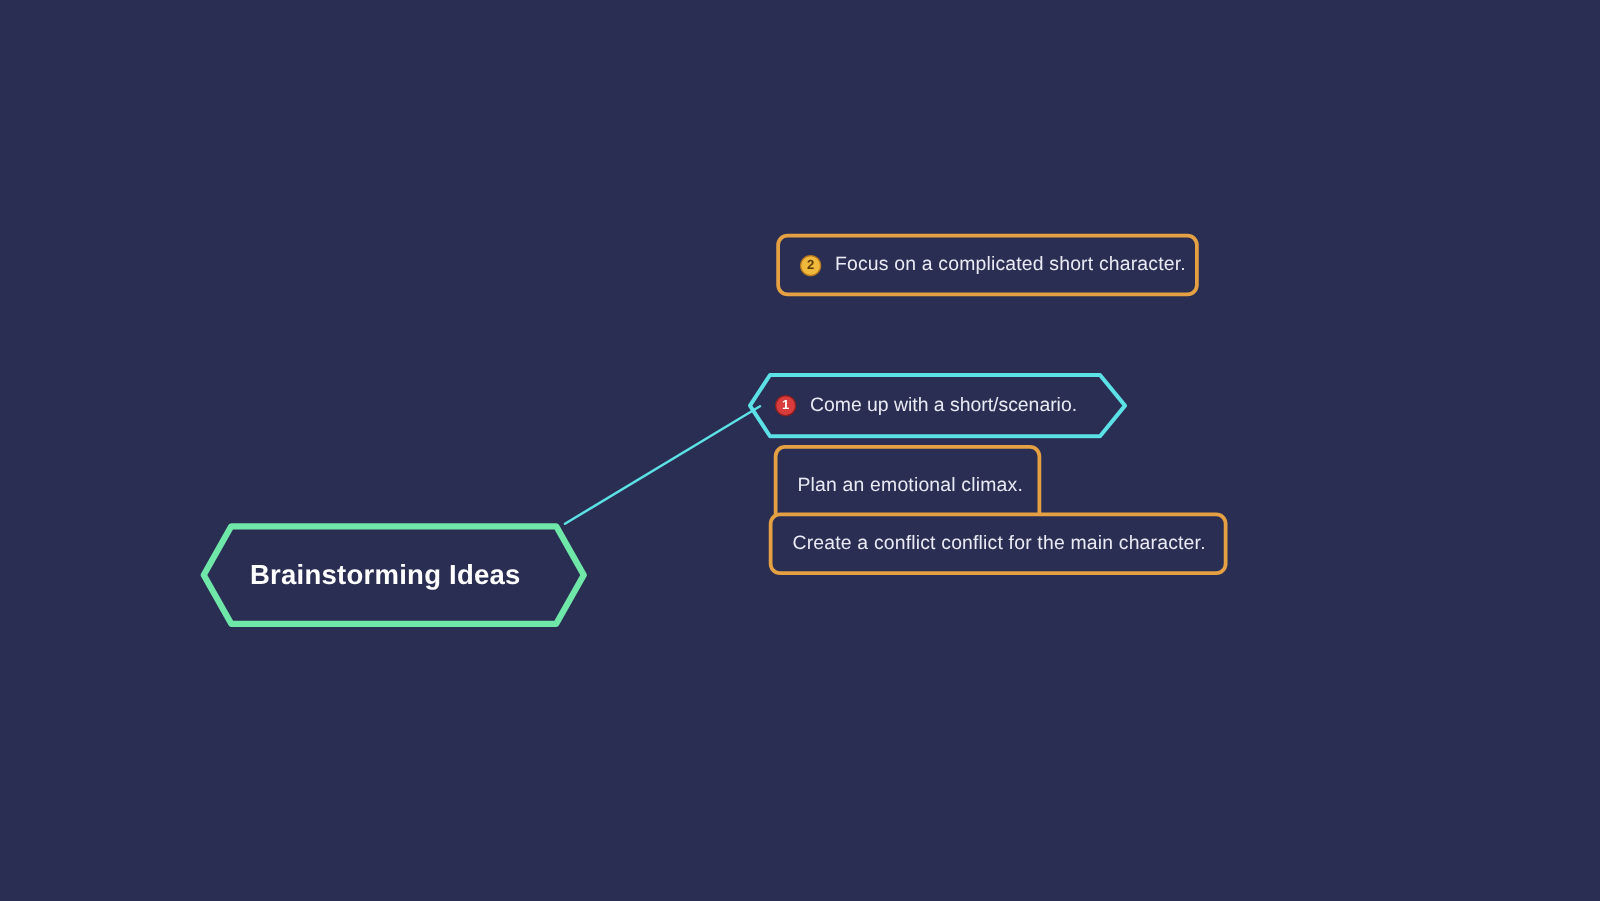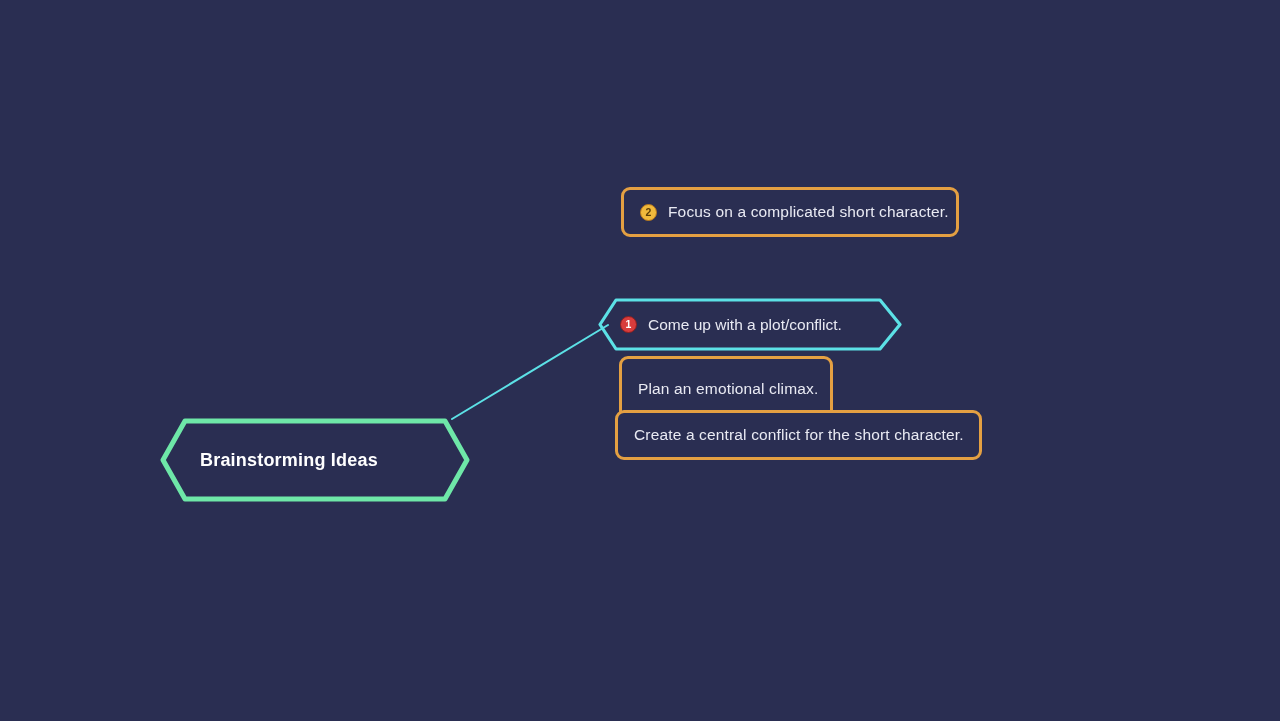--- a/index.html
+++ b/index.html
@@ -76,21 +76,21 @@
 
   
   #node-root {
     left: 160px;
     top: 418px;
     width: 310px;
     height: 84px;
   }
   #node-root .hex-content {
     padding-left: 40px;
-    font-size: 18px;
+    font-size: 22px;
     font-weight: bold;
     color: #ffffff;
     letter-spacing: 0.2px;
   }
 
   
   #node-hex-plot {
     left: 598px;
     top: 298px;
     width: 304px;
@@ -160,25 +160,25 @@
     <span class="node-label">Focus on a complicated short character.</span>
   </div>
 
 
   <div class="node node-hex" id="node-hex-plot">
     <svg class="hex-svg" viewBox="0 0 304 53" preserveAspectRatio="none" xmlns="http://www.w3.org/2000/svg">
       <polygon points="18,2 282,2 302,26.5 282,51 18,51 2,26.5" fill="none" stroke="#5ce1e6" stroke-width="3.2" stroke-linejoin="round"></polygon>
     </svg>
     <div class="hex-content">
       <span class="badge badge-red">1</span>
-      <span class="node-label">Come up with a plot/conflict.</span>
+      <span class="node-label">Come up with a short/scenario.</span>
     </div>
   </div>
 
   <div class="node node-rect" id="node-climax">
     <span class="node-label">Plan an emotional climax.</span>
   </div>
 
   <div class="node node-rect" id="node-conflict">
-    <span class="node-label">Create a central conflict for the short character.</span>
+    <span class="node-label">Create a conflict conflict for the main character.</span>
   </div>
 
 </div>
 
 </body></html>

